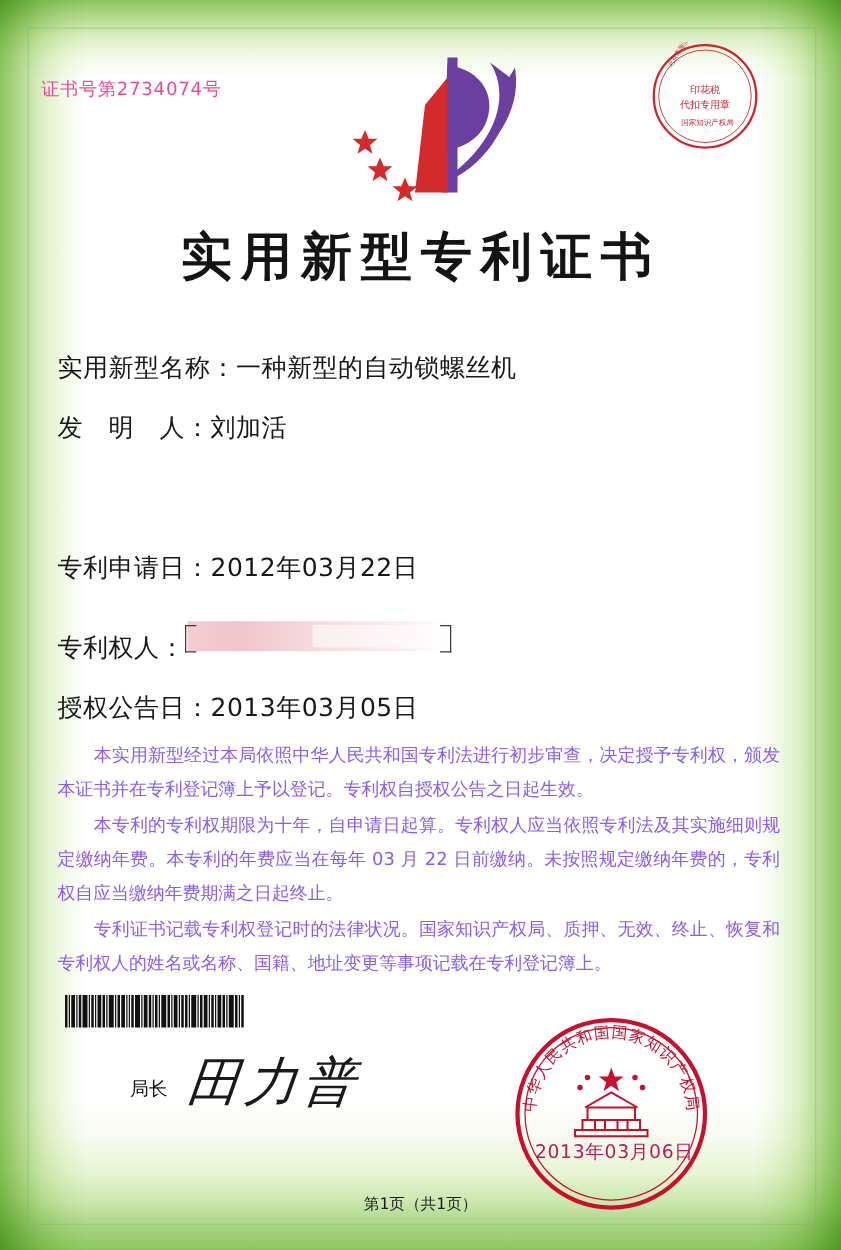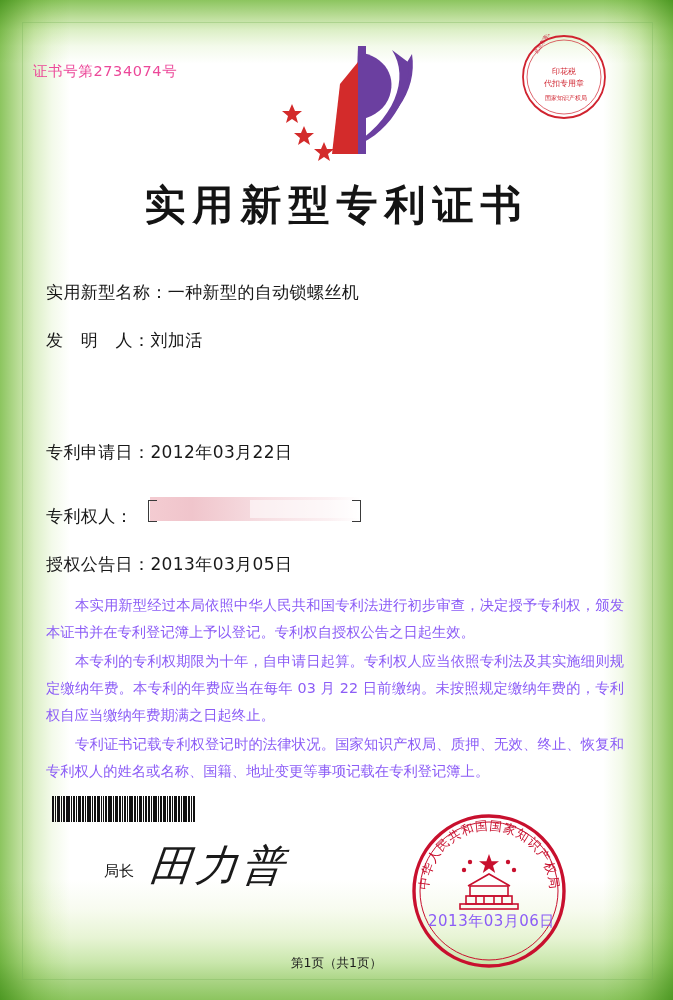--- a/index.html
+++ b/index.html
@@ -76,21 +76,21 @@
     font-size: 41px;
     font-weight: bold;
     letter-spacing: 7px;
     color: #141414;
     font-family: "DejaVu Sans", "Liberation Sans", sans-serif;
   }
   
   .field {
     position: absolute;
     left: 46px;
-    font-size: 17px;
+    font-size: 20px;
     color: #181818;
     font-family: "DejaVu Sans", "Liberation Sans", sans-serif;
     letter-spacing: 0.4px;
     white-space: nowrap;
   }
   .f1 { top: 281px; }
   .f2 { top: 329px; }
   .f3 { top: 390px; }
   .f4 { top: 441px; }
   .f5 { top: 505px; }
@@ -181,21 +181,21 @@
     left: 410px;
     top: 812px;
     width: 158px;
     height: 158px;
   }
   .seal-date {
     position: absolute;
     left: 428px;
     top: 912px;
     font-size: 15px;
-    color: #8b5cf6;
+    color: #be185d;
     font-family: "DejaVu Sans", "Liberation Sans", sans-serif;
     letter-spacing: 0.5px;
   }
   
   .footer {
     position: absolute;
     left: 0; right: 0;
     top: 955px;
     text-align: center;
     font-size: 12.5px;

